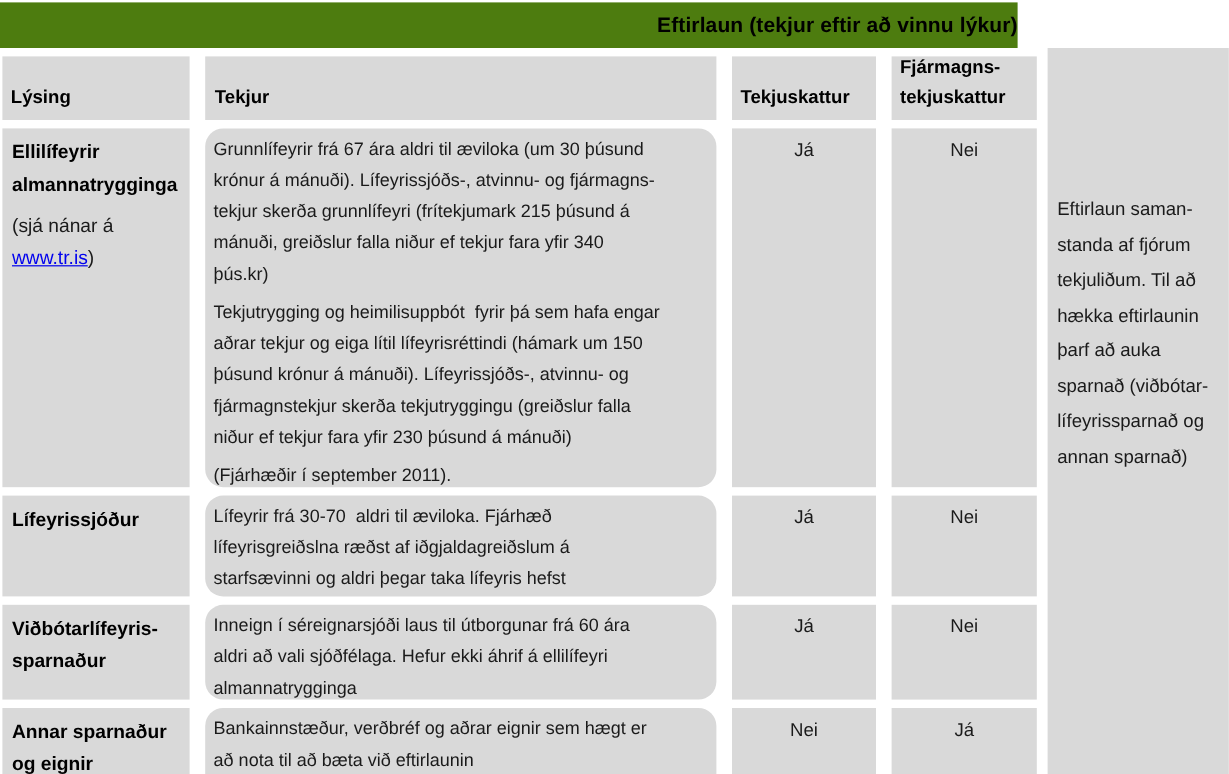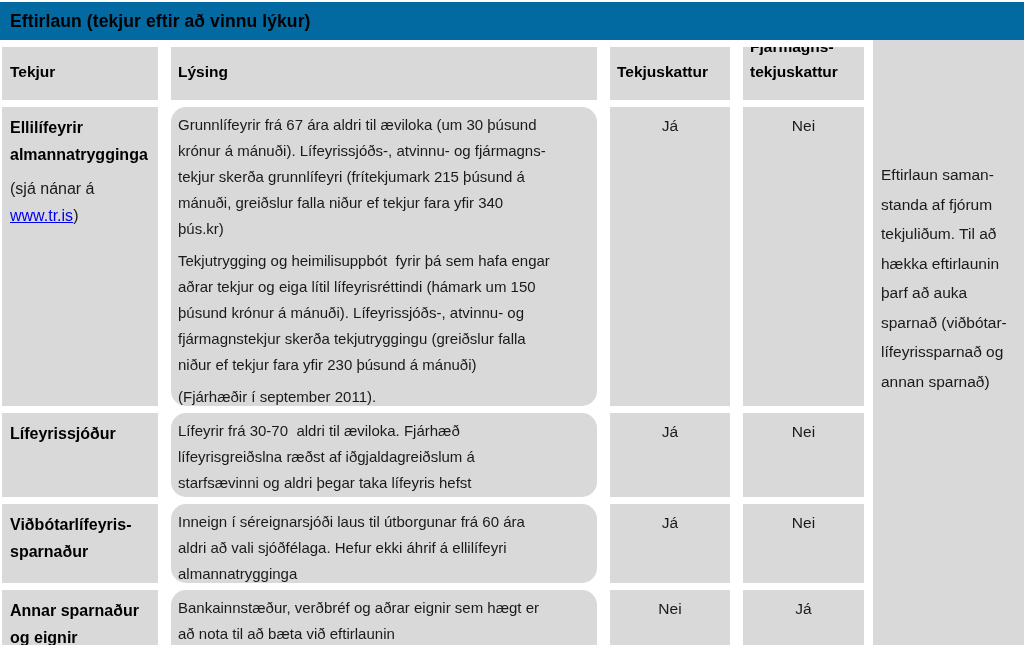--- a/index.html
+++ b/index.html
@@ -6,23 +6,23 @@
   body {
     width: 1024px; height: 645px;
     overflow: hidden;
     background: #ffffff;
     font-family: "Liberation Sans", sans-serif;
     color: #1a1a1a;
     position: relative;
   }
   .titlebar {
     position: absolute; left: 0; top: 2px;
-    width: 1024px; height: 38px;
-    background: #0369a1;
-    display: flex; align-items: center;
+    width: 848px; height: 38px;
+    background: #4d7c0f;
+    display: flex; align-items: center; justify-content: flex-end;
   }
   .titlebar .title {
     padding-left: 10px;
     font-size: 17.5px; font-weight: bold; color: #000;
     letter-spacing: 0.1px;
   }
   .side-panel {
     position: absolute; left: 873px; top: 40px;
     width: 160px; height: 605px;
     background: #d9d9d9;
@@ -37,21 +37,21 @@
     position: absolute; left: 2px; top: 47px;
     display: grid;
     grid-template-columns: 156px 426px 120px 121px;
     grid-template-rows: 53px 299px 84px 79px 90px;
     column-gap: 13px; row-gap: 7px;
   }
   .cell { background: #d9d9d9; overflow: hidden; }
   .th {
     display: flex; align-items: flex-end;
     font-weight: bold; font-size: 15.5px; line-height: 25px;
-    padding: 0 0 16px 8px; color: #000;
+    padding: 0 0 6px 8px; color: #000;
     white-space: pre;
   }
   .th.desc-h { padding-left: 7px; }
   .th.tax-h { padding-left: 7px; }
   .name-cell { padding: 7px 0 0 8px; }
   .name {
     font-weight: bold; font-size: 16px; line-height: 27px;
     white-space: pre; color: #000;
   }
   .note {
@@ -81,22 +81,22 @@
 tekjuliðum. Til að
 hækka eftirlaunin
 þarf að auka
 sparnað (viðbótar-
 lífeyrissparnað og
 annan sparnað)</div>
 </div>
 
 <div class="grid">
 
+  <div class="cell th desc-h">Lýsing</div>
   <div class="cell th">Tekjur</div>
-  <div class="cell th desc-h">Lýsing</div>
   <div class="cell th tax-h">Tekjuskattur</div>
   <div class="cell th tax-h">Fjármagns-
 tekjuskattur</div>
 
   <div class="cell name-cell">
     <div class="name">Ellilífeyrir
 almannatrygginga</div>
     <div class="note"><span>(sjá nánar á
 </span><a href="#">www.tr.is</a><span>)</span></div>
   </div>

